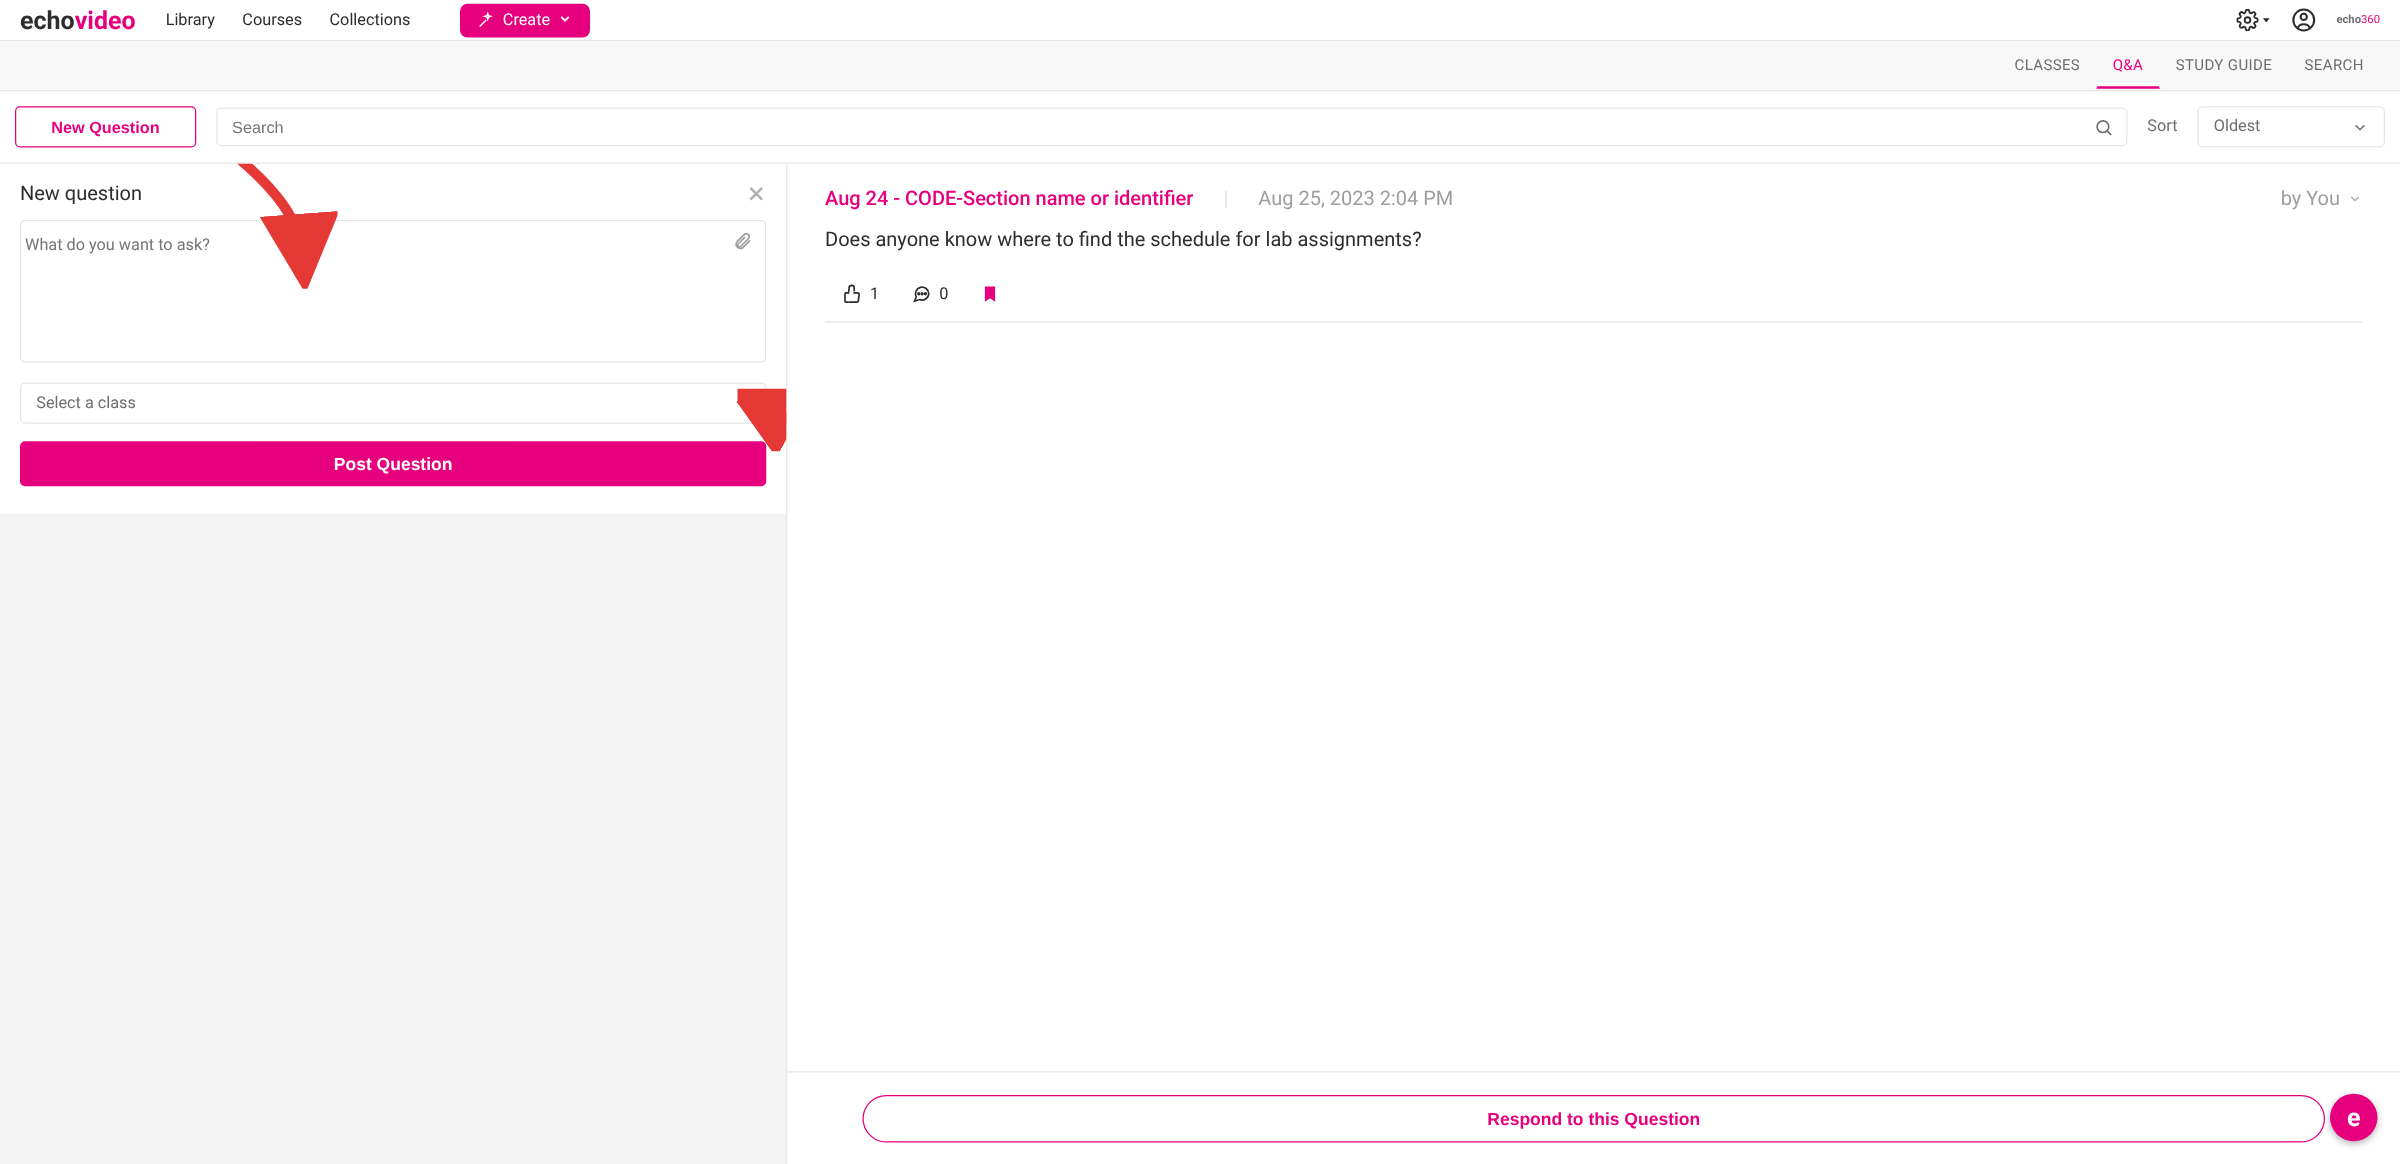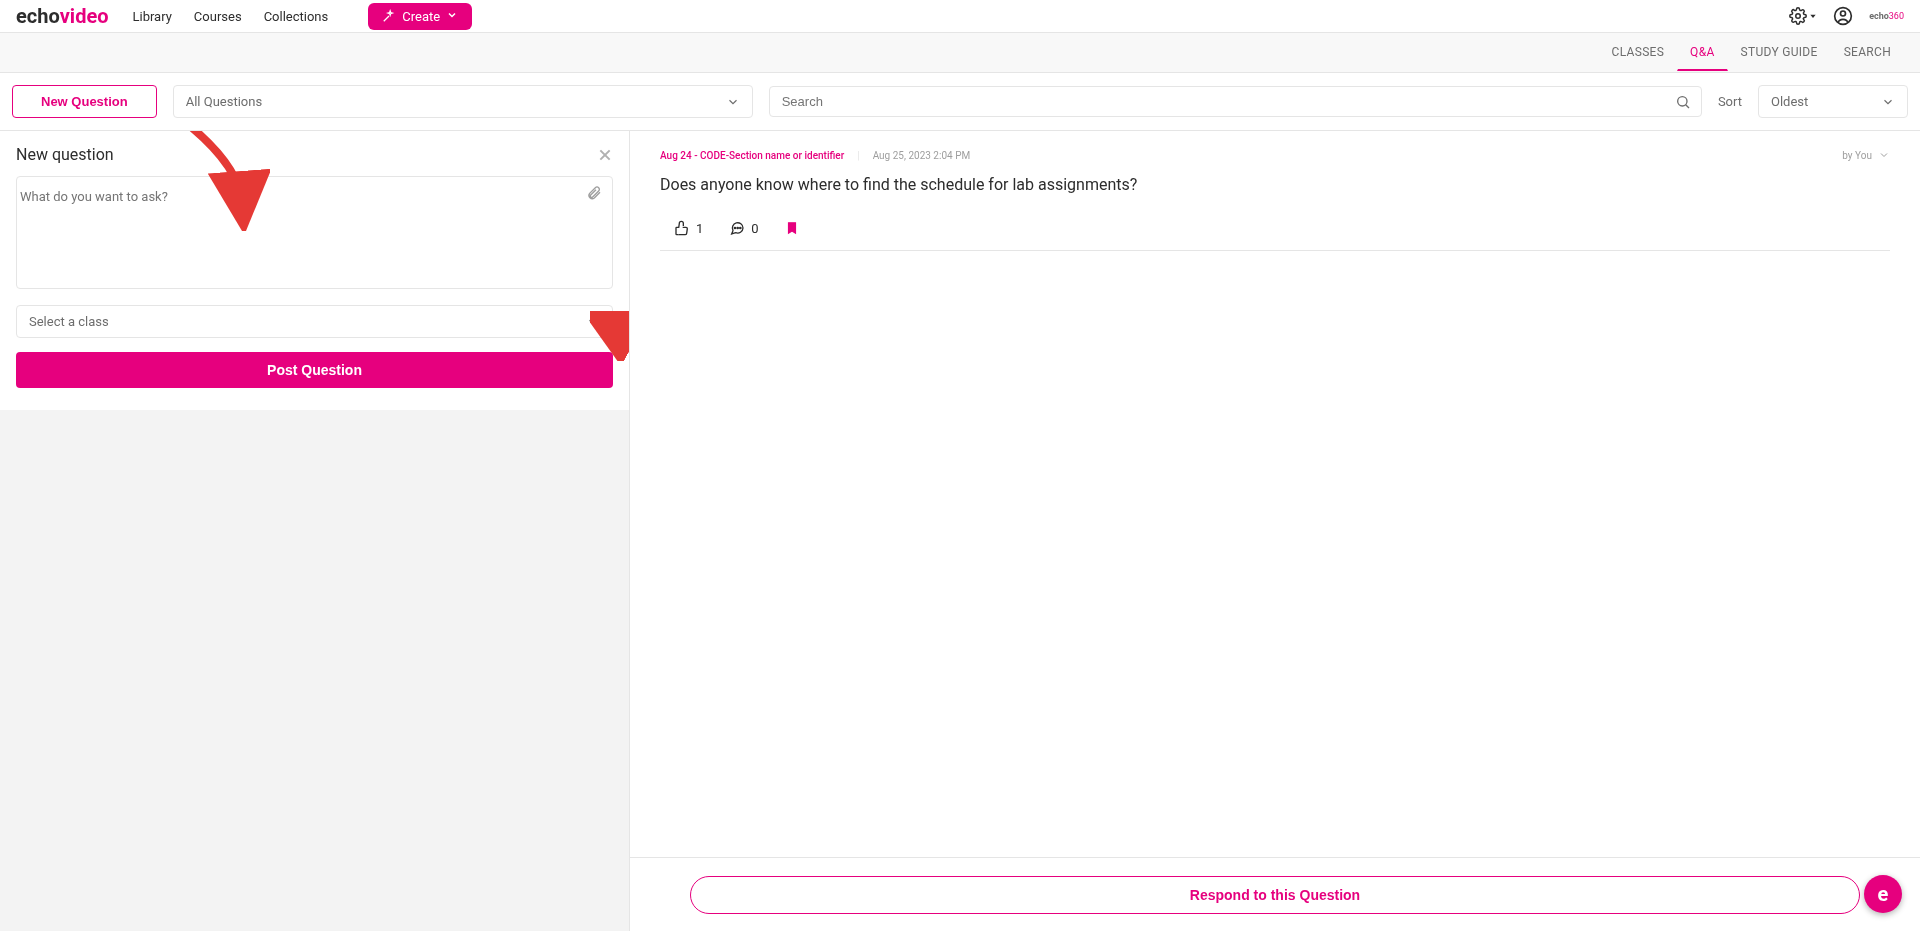--- a/index.html
+++ b/index.html
@@ -138,21 +138,21 @@
   }
   .anon-label{font-size:14px;color:var(--text-dark);}
   .post-btn{
     margin-top:14px;width:100%;background:var(--pink);color:#fff;
     border:none;border-radius:4px;padding:10px 0;font-size:14px;font-weight:600;
     cursor:pointer;
   }
 
   
   .q-detail{padding:18px 30px;flex:1;overflow:auto;}
-  .q-meta{display:flex;align-items:flex-end;gap:13px;font-size:10px;}
+  .q-meta{display:flex;align-items:flex-end;gap:24px;font-size:16px;}
   .q-class{color:var(--pink);font-weight:500;}
   .q-sep{color:var(--grey-border);}
   .q-date{color:var(--text-light);}
   .q-by{margin-left:auto;color:var(--text-light);display:flex;align-items:center;gap:6px;}
   .q-text{margin-top:14px;font-size:16px;color:#2d2d2d;}
   .q-actions{
     margin-top:26px;display:flex;align-items:center;gap:26px;
     padding-bottom:14px;border-bottom:1px solid var(--grey-border);
     padding-left:14px;
   }
@@ -240,28 +240,20 @@
     <div class="course-tab">CLASSES</div>
     <div class="course-tab active">Q&amp;A</div>
     <div class="course-tab">STUDY GUIDE</div>
     <div class="course-tab">SEARCH</div>
   </div>
 </div>
 
 <div class="filter-bar">
   <button class="new-q-btn">New Question</button>
 
-  <div class="select-like" style="flex:0 0 580px">
-    <span>All Questions</span>
-    <span>
-      <svg width="14" height="14" viewBox="0 0 24 24" fill="none" stroke="#6d6d6d" stroke-width="2">
-          <polyline points="6 9 12 15 18 9"></polyline>
-        </svg>
-    </span>
-  </div>
 
   <div class="search-box">
     <input placeholder="Search" style="">
     <span>
       <svg width="16" height="16" viewBox="0 0 24 24" fill="none" stroke="#6d6d6d" stroke-width="2">
           <circle cx="11" cy="11" r="7"></circle>
           <line x1="21" y1="21" x2="16" y2="16"></line>
         </svg>
     </span>
   </div>

